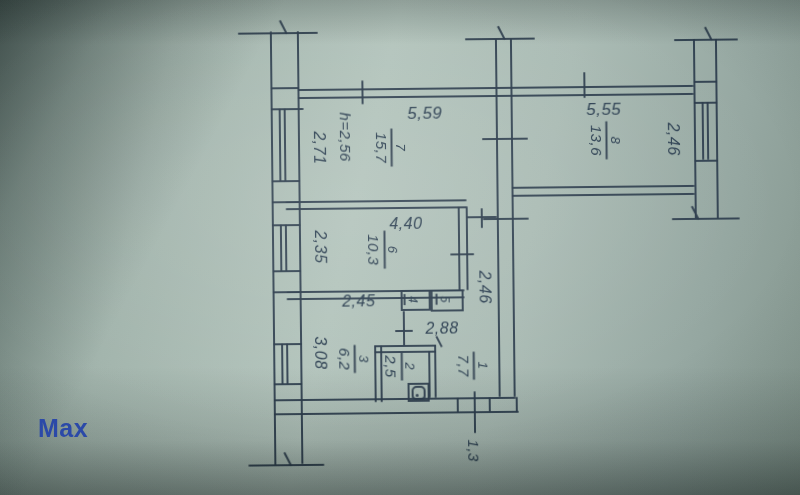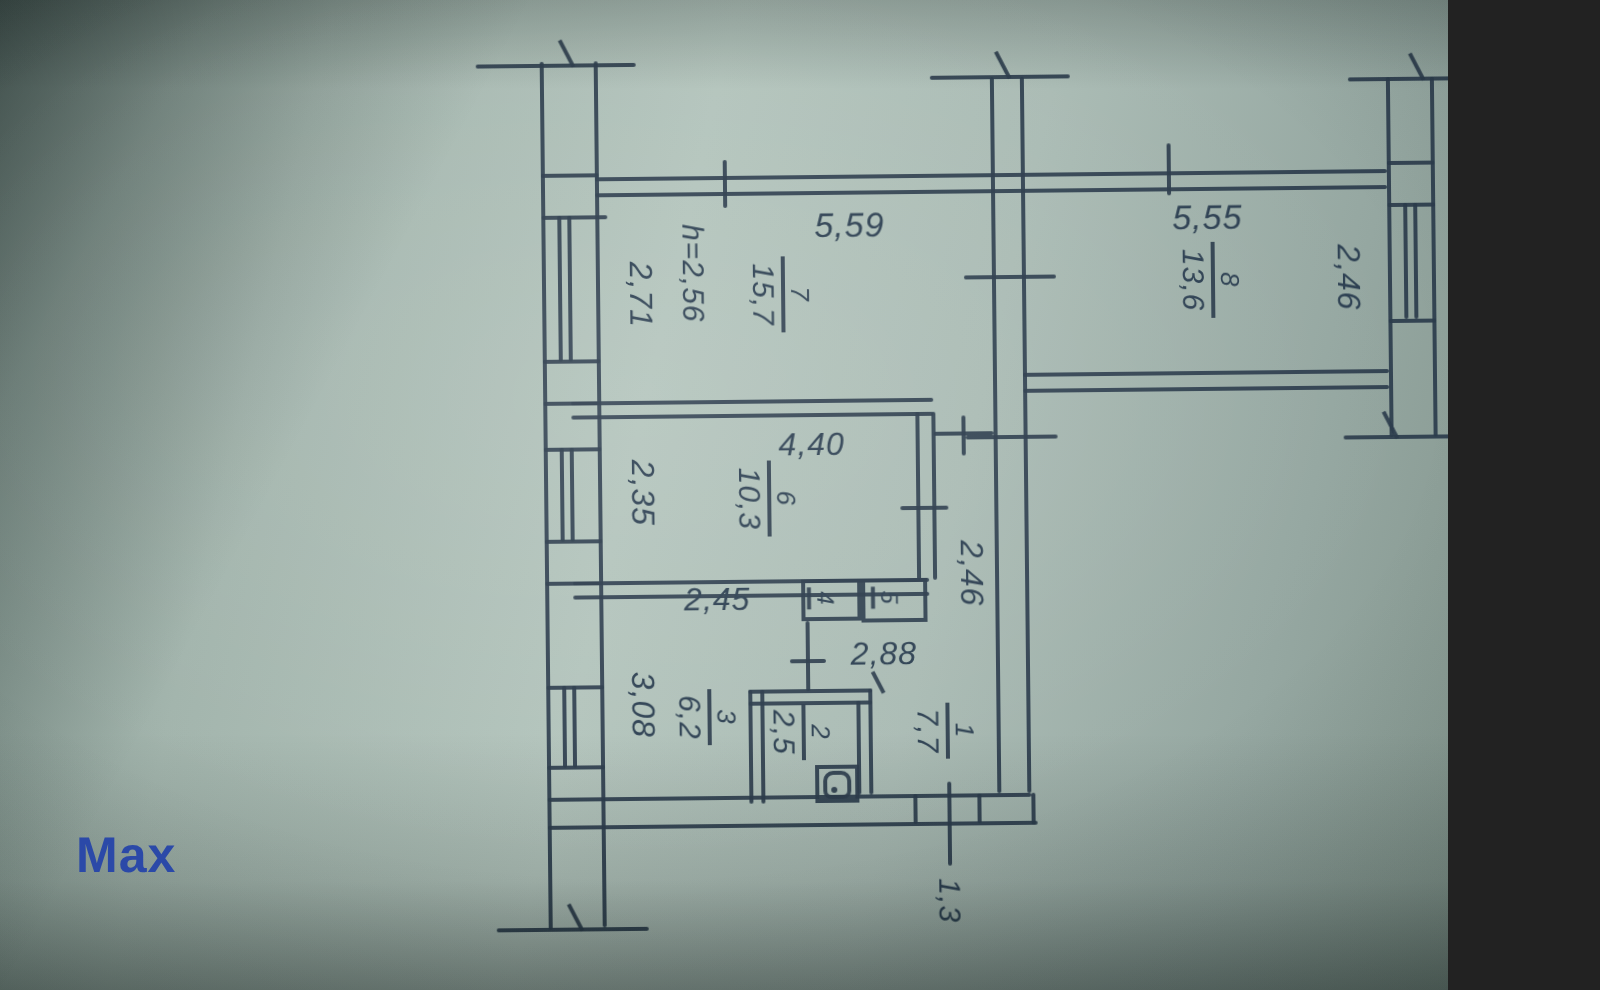--- a/index.html
+++ b/index.html
@@ -1,21 +1,21 @@
 <!DOCTYPE html>
 <html><head>
 <meta charset="utf-8">
 <style>
   :root{
     --ink: #2d4052;
     --ink-soft: rgba(43,60,76,0.92);
   }
   html,body{margin:0;padding:0;background:#222;}
   .photo{
-    position:relative; width:724px; height:495px; overflow:hidden;
+    position:relative; width:800px; height:495px; overflow:hidden;
     font-family:"Liberation Sans", sans-serif;
     background:linear-gradient(103deg,#76customer 0%);
     background:linear-gradient(103deg,#7d918a 0%, #a2b4ac 20%, #b3c4bc 44%, #aabbb4 64%, #95a7a1 85%, #85978f 100%);
   }
   .vignette{
     position:absolute; inset:0; pointer-events:none; z-index:5;
     background:
       radial-gradient(130% 115% at 44% 40%, rgba(255,255,255,0.10) 0%, rgba(0,0,0,0) 42%, rgba(10,22,20,0.16) 72%, rgba(6,16,14,0.40) 100%),
       linear-gradient(118deg, rgba(10,20,20,0.52) 0%, rgba(10,20,20,0.24) 11%, rgba(0,0,0,0) 27%),
       linear-gradient(0deg, rgba(8,18,16,0.42) 0%, rgba(8,18,16,0.14) 11%, rgba(0,0,0,0) 26%),

